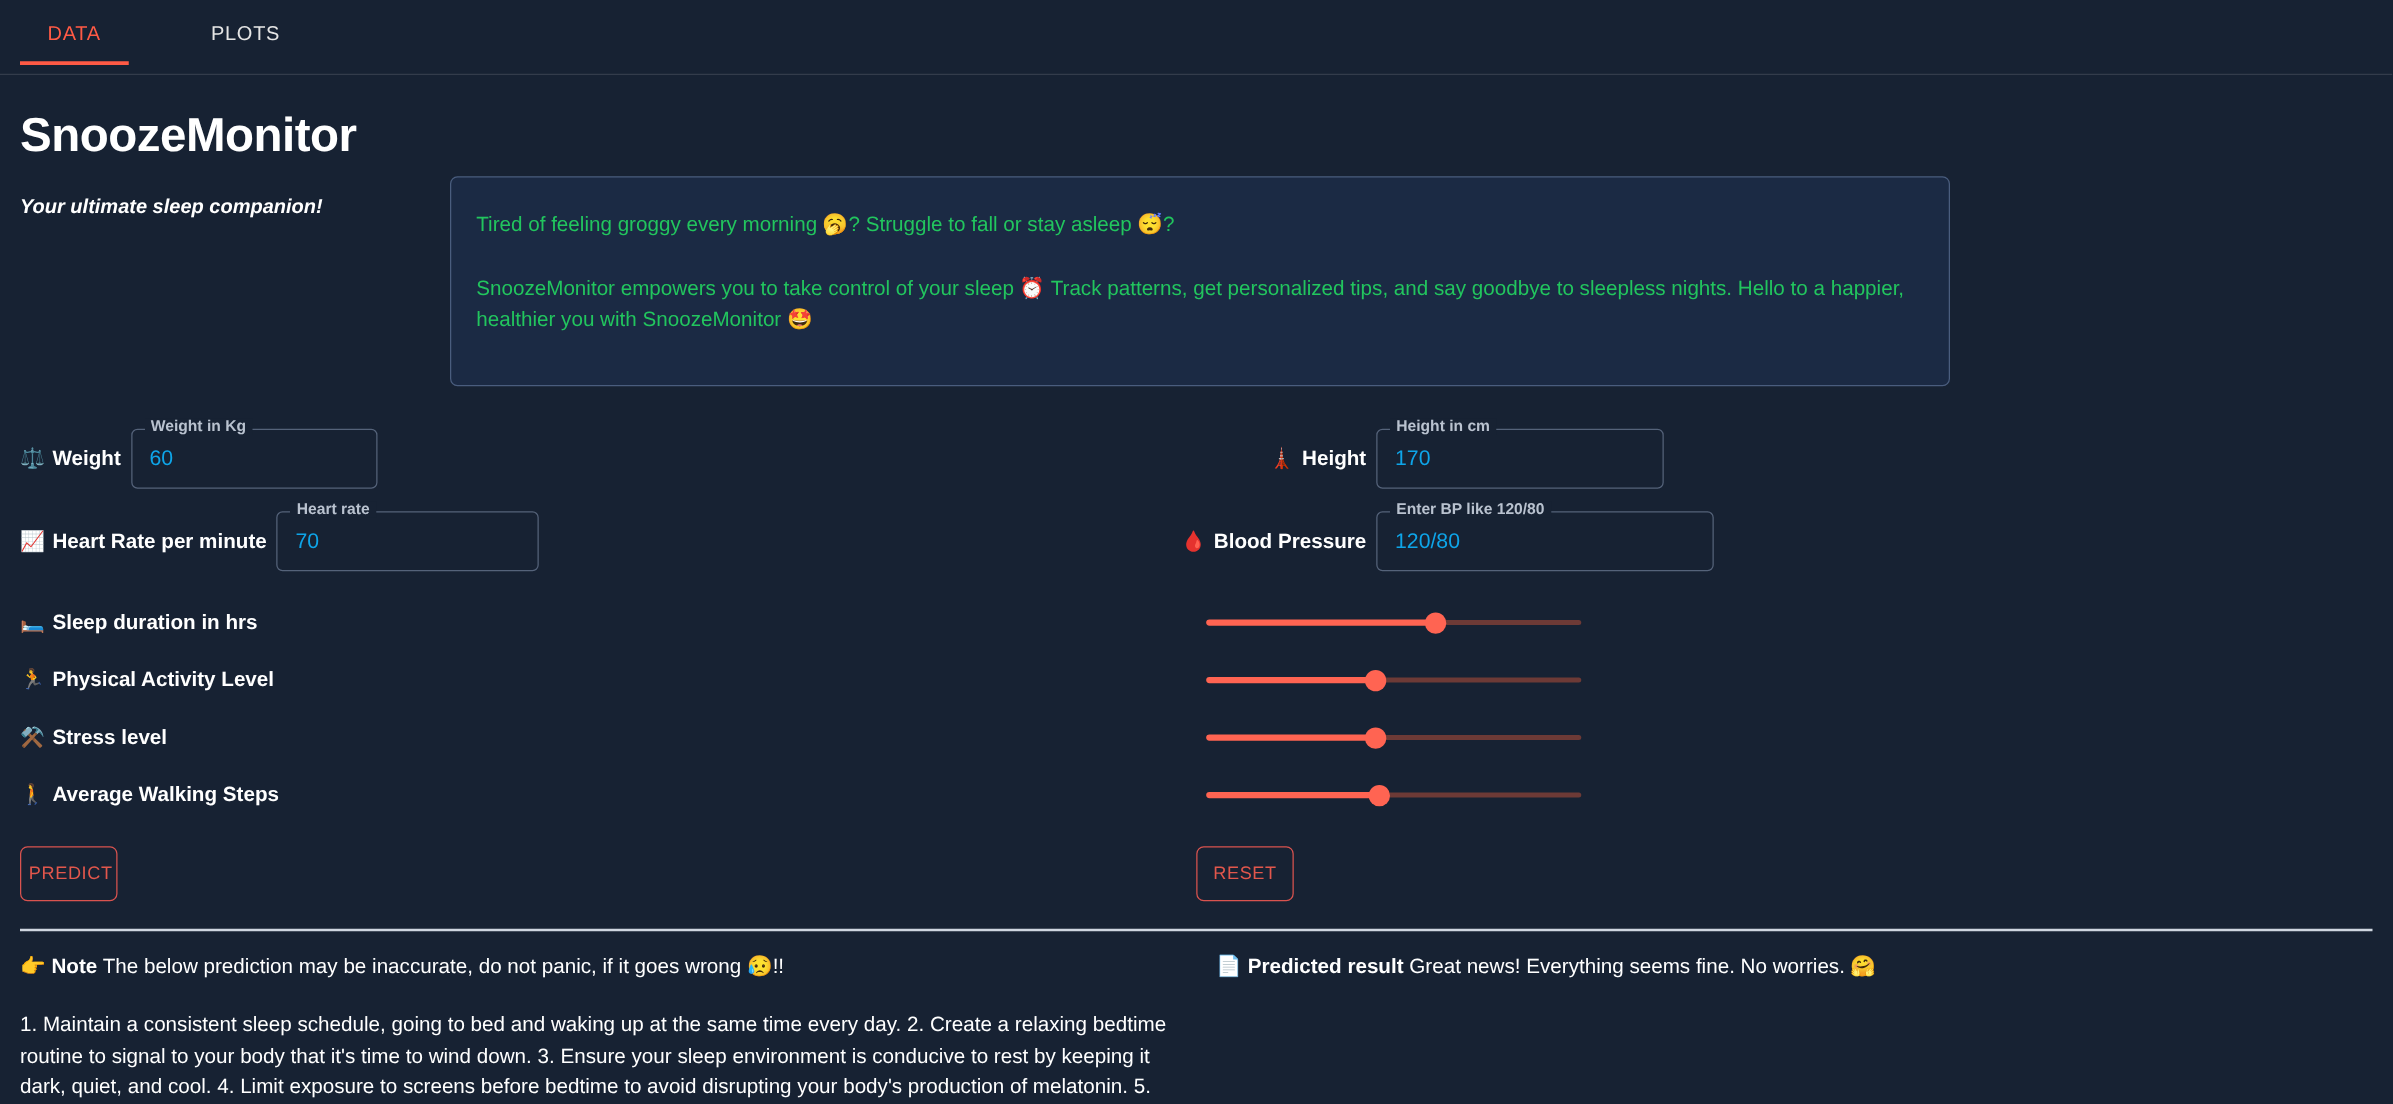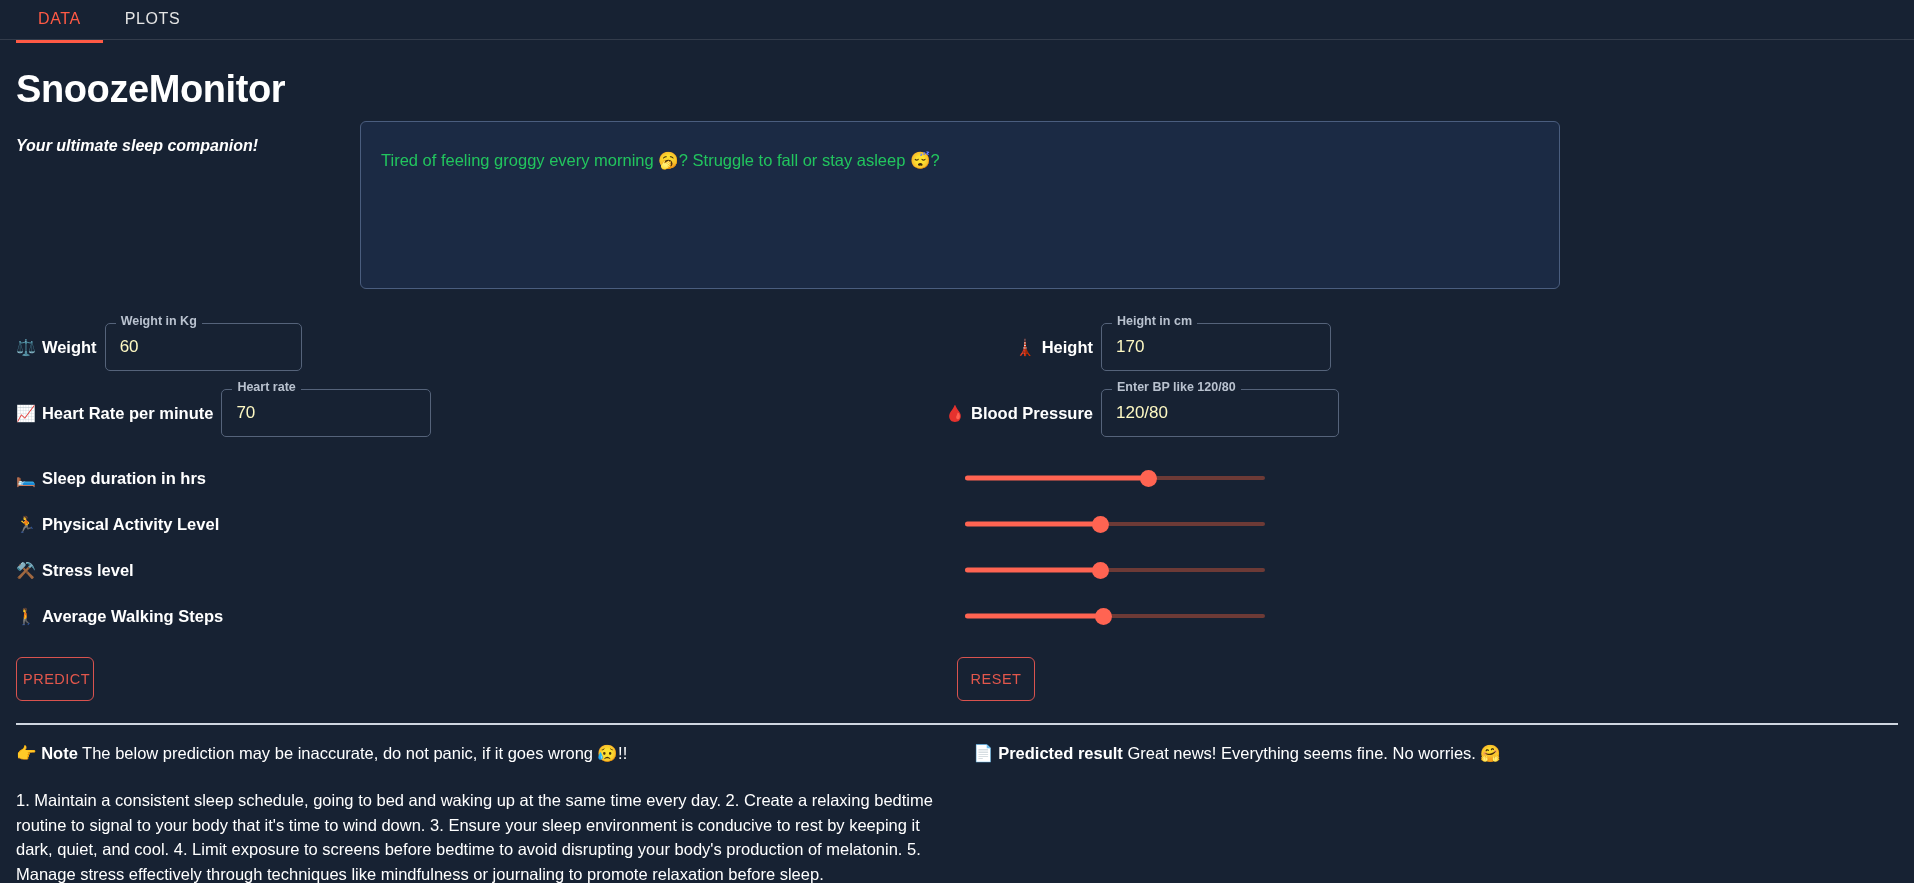--- a/index.html
+++ b/index.html
@@ -9,25 +9,26 @@
     width: 1914px;
     min-height: 883px;
     font-family: "Liberation Sans", sans-serif;
     color: #ffffff;
     overflow-x: hidden;
   }
 
   
   .tabbar {
     display: flex;
-    align-items: flex-start;
-    height: 40px;
+    align-items: center;
+    height: 60px;
     padding-left: 16px;
     border-bottom: 1px solid rgba(255,255,255,0.12);
     position: relative;
+    gap: 44px;
   }
   .tab {
     font-size: 16px;
     letter-spacing: 0.6px;
     padding: 10px 22px 14px 22px;
     color: #e5e5e5;
     cursor: pointer;
     background: none;
     border: none;
     font-family: "Liberation Sans", sans-serif;
@@ -106,38 +107,38 @@
     border-radius: 5px;
     height: 48px;
     display: flex;
     align-items: center;
     padding: 0 12px;
     background: transparent;
   }
   .tf.w-weight { width: 197px; }
   .tf.w-hr     { width: 210px; }
   .tf.w-height { width: 230px; }
-  .tf.w-bp     { width: 238px; }
+  .tf.w-bp     { width: 270px; }
   .tf .tf-legend {
     position: absolute;
     top: -9px; left: 10px;
     background: #172233;
     padding: 0 5px;
     font-size: 12.5px;
     color: #b9c2cf;
     line-height: 1;
     white-space: nowrap;
     font-weight: bold;
   }
   .tf input {
     width: 100%;
     background: transparent;
     border: none;
     outline: none;
-    color: #fef9c3;
+    color: #0ea5e9;
     font-size: 17px;
     font-family: "Liberation Sans", sans-serif;
   }
 
   
   .rlabel { width: 136px; display: flex; justify-content: flex-end; }
   .rlabel-bp { width: 136px; display: flex; justify-content: flex-end; }
 
   
   .slider-row { height: 46px; display: flex; align-items: center; }
@@ -212,20 +213,21 @@
   <button class="tab active">DATA</button>
   <button class="tab">PLOTS</button>
 </div>
 
 <div class="app-title">SnoozeMonitor</div>
 <div class="app-tagline">Your ultimate sleep companion!</div>
 
 <div class="info-wrap">
   <div class="info-box">
     <p>Tired of feeling groggy every morning 🥱? Struggle to fall or stay asleep 😴?</p>
+    <p>SnoozeMonitor empowers you to take control of your sleep ⏰ Track patterns, get personalized tips, and say goodbye to sleepless nights. Hello to a happier, healthier you with SnoozeMonitor 🤩</p>
   </div>
 </div>
 
 <div class="form-area">
 
   <div class="row">
     <div class="col-left">
       <span class="field-label">
         <span class="emoji">⚖️</span>
         <span>Weight</span>

